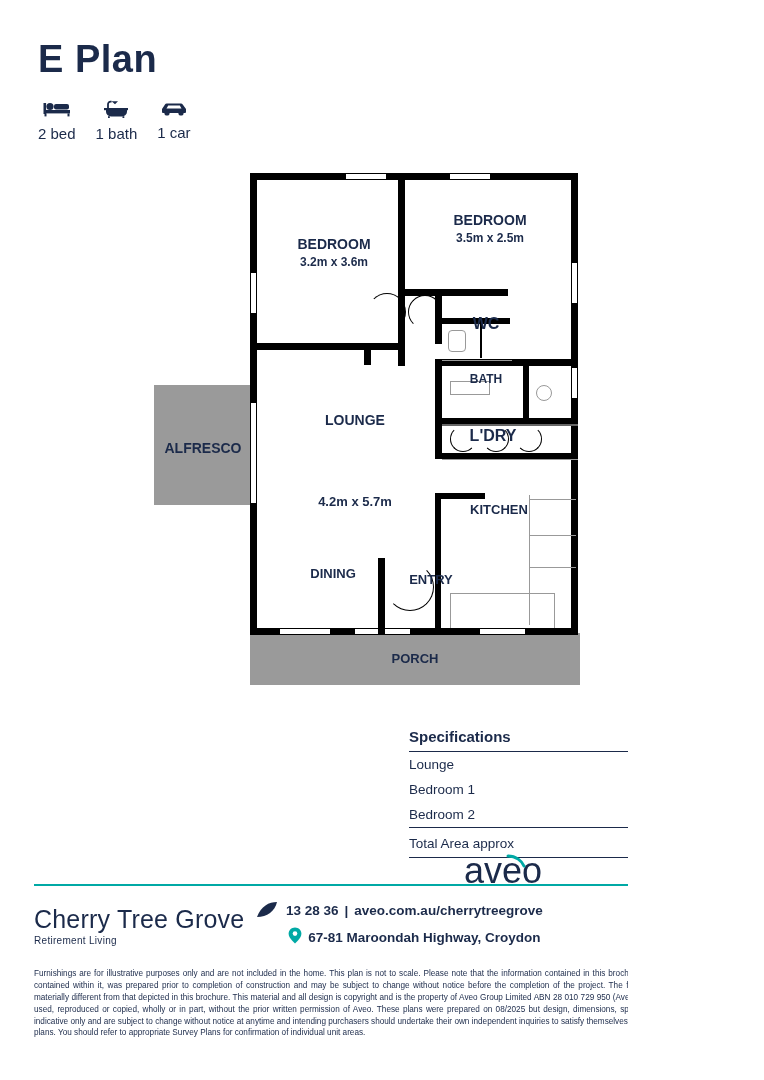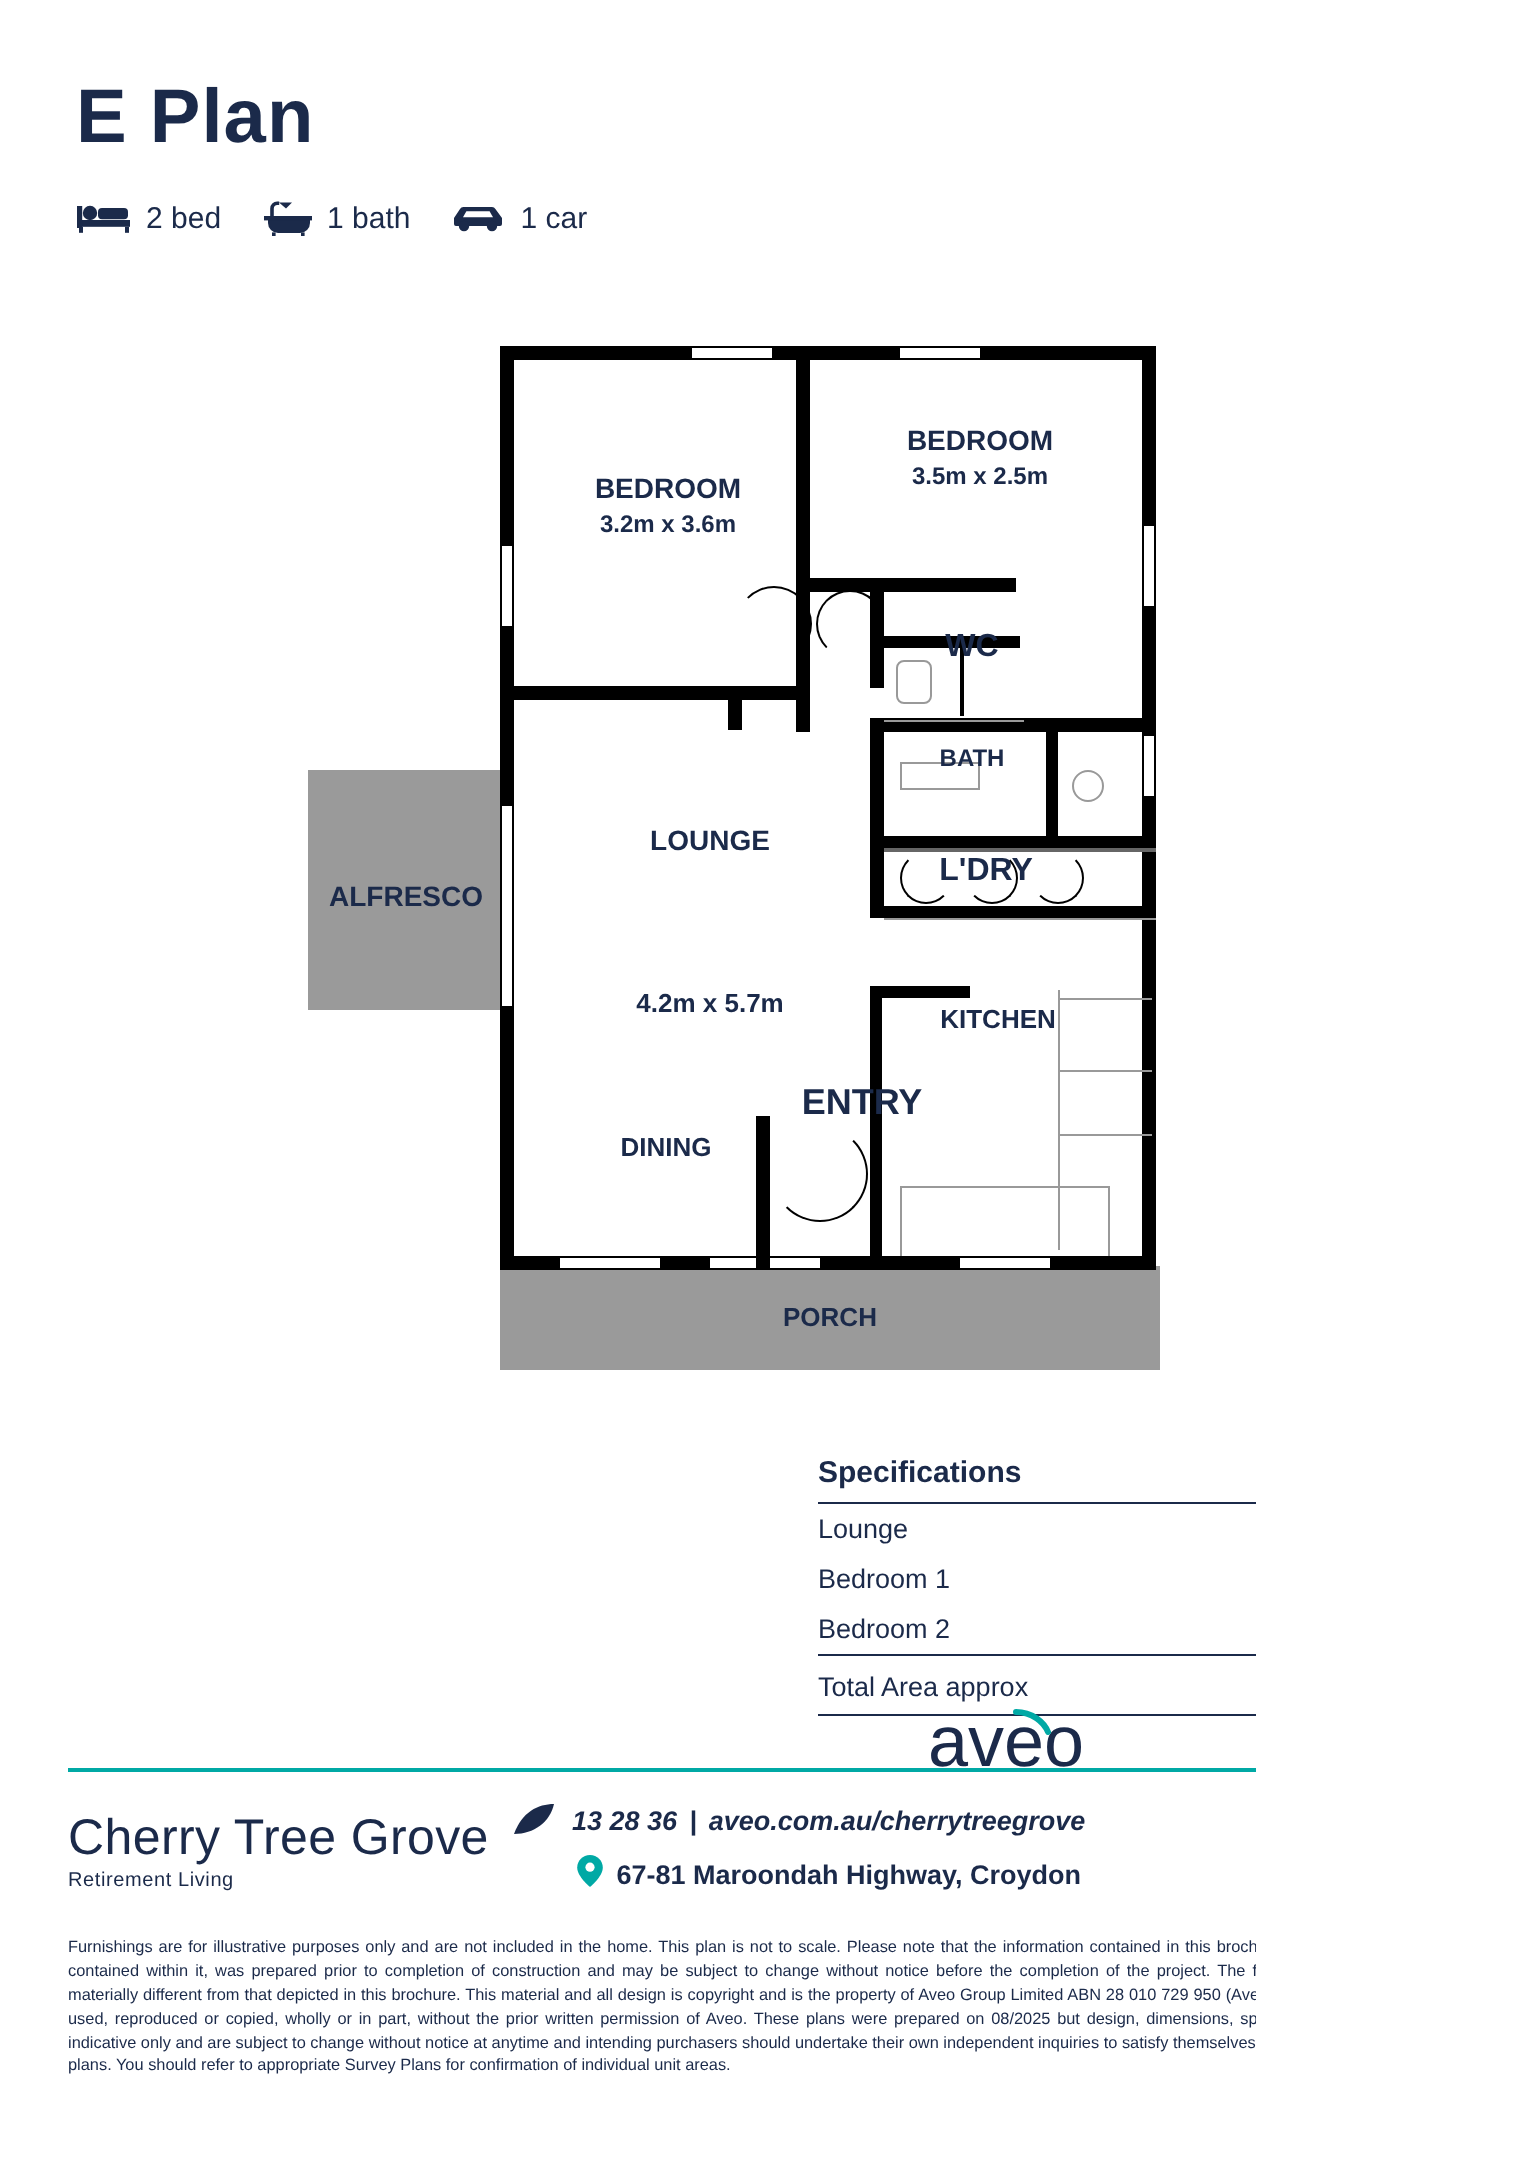--- a/index.html
+++ b/index.html
@@ -16,21 +16,21 @@
   .title {
     position: absolute; left: 38px; top: 38px;
     font-size: 38px; font-weight: 700; letter-spacing: 0.5px;
     color: #1b2a4a;
   }
   .feature-row {
     position: absolute; left: 38px; top: 100px;
     display: flex; align-items: center; gap: 8px;
     font-size: 15px; color: #1b2a4a;
   }
-  .feature { display: flex; align-items: center; gap: 7px; margin-right: 12px; }
+  .feature { display: flex; align-items: center; gap: 7px; margin-right: 12px; flex-direction: column; }
   .feature svg { display: block; }
   .feature span { font-size: 15px; }
 
   
   .plan { position: absolute; left: 150px; top: 163px; width: 430px; height: 540px; }
   .wall { position: absolute; background: #000000; }
   .grey { position: absolute; background: #9a9a9a; }
   .white { position: absolute; background: #ffffff; }
   .room-label {
     position: absolute; text-align: center; color: #1b2a4a;
@@ -184,21 +184,21 @@
       <span class="dim">3.5m x 2.5m</span>
     </div>
     <div class="room-label" style="left:296px; top:150px; width:80px; font-size:16px;">WC</div>
     <div class="room-label" style="left:296px; top:208px; width:80px; font-size:12px;">BATH</div>
     <div class="room-label" style="left:300px; top:262px; width:86px; font-size:16px;">L'DRY</div>
     <div class="room-label rl-big" style="left:140px; top:248px; width:130px;">LOUNGE</div>
     <div class="room-label" style="left:140px; top:330px; width:130px; font-size:13px;">4.2m x 5.7m</div>
     <div class="room-label rl-big" style="left:8px; top:276px; width:90px; color:#1b2a4a;">ALFRESCO</div>
     <div class="room-label" style="left:296px; top:338px; width:106px; font-size:13px;">KITCHEN</div>
     <div class="room-label" style="left:128px; top:402px; width:110px; font-size:13px;">DINING</div>
-    <div class="room-label" style="left:236px; top:376px; width:90px; font-size:18px;">ENTRY</div>
+    <div class="room-label" style="left:236px; top:408px; width:90px; font-size:13px;">ENTRY</div>
     <div class="room-label" style="left:190px; top:487px; width:150px; font-size:13px;">PORCH</div>
   </div>
 
   <div class="specs">
     <h2>Specifications</h2>
     <table>
       <tbody>
         <tr class="hdr-line">
             <td colspan="2"></td>
           </tr>
@@ -232,21 +232,21 @@
     <div class="brand-sub">Retirement Living</div>
   </div>
 
   <div class="leaf">
     <svg width="24" height="20" viewBox="0 0 24 20">
       <path d="M2 17 C6 6 14 2 22 2 C20 11 12 17 2 17 Z" fill="#1b2a4a"></path>
     </svg>
   </div>
 
   <div class="contact">
-    <div class="line1" style="display:flex; align-items:center; gap:6px;font-style:italic;">
+    <div class="line1" style="display:flex; align-items:center; gap:6px;">
       <span>13 28 36</span>
       <span>|</span>
       <span>aveo.com.au/cherrytreegrove</span>
     </div>
     <div class="line2">
       <span>
         <svg width="14" height="17" viewBox="0 0 14 17">
           <path d="M7 0.5 C3.4 0.5 0.6 3.3 0.6 6.8 C0.6 11.4 7 16.5 7 16.5 C7 16.5 13.4 11.4 13.4 6.8 C13.4 3.3 10.6 0.5 7 0.5 Z" fill="#00a9a5"></path>
           <circle cx="7" cy="6.6" r="2.3" fill="#ffffff"></circle>
         </svg>

